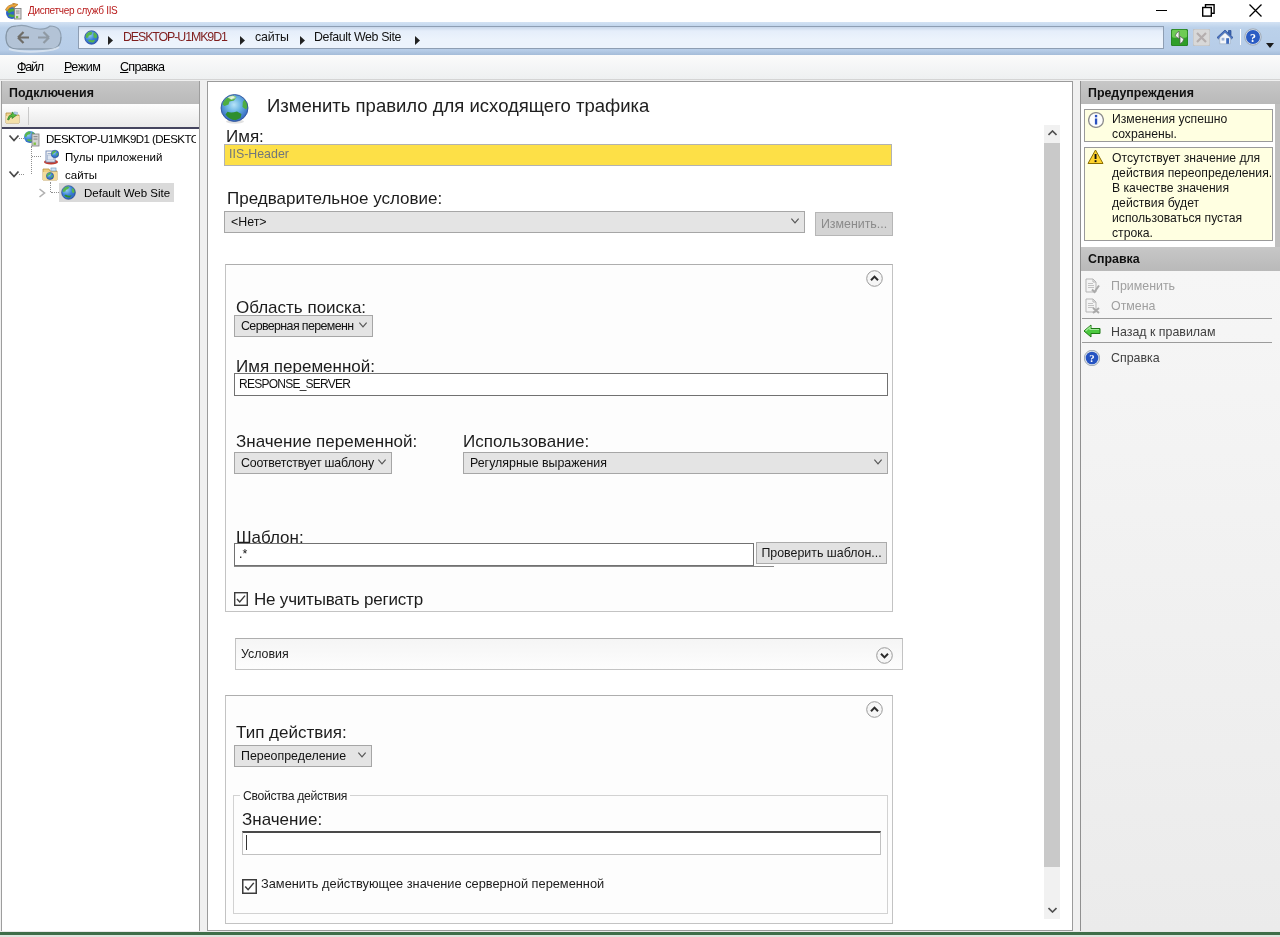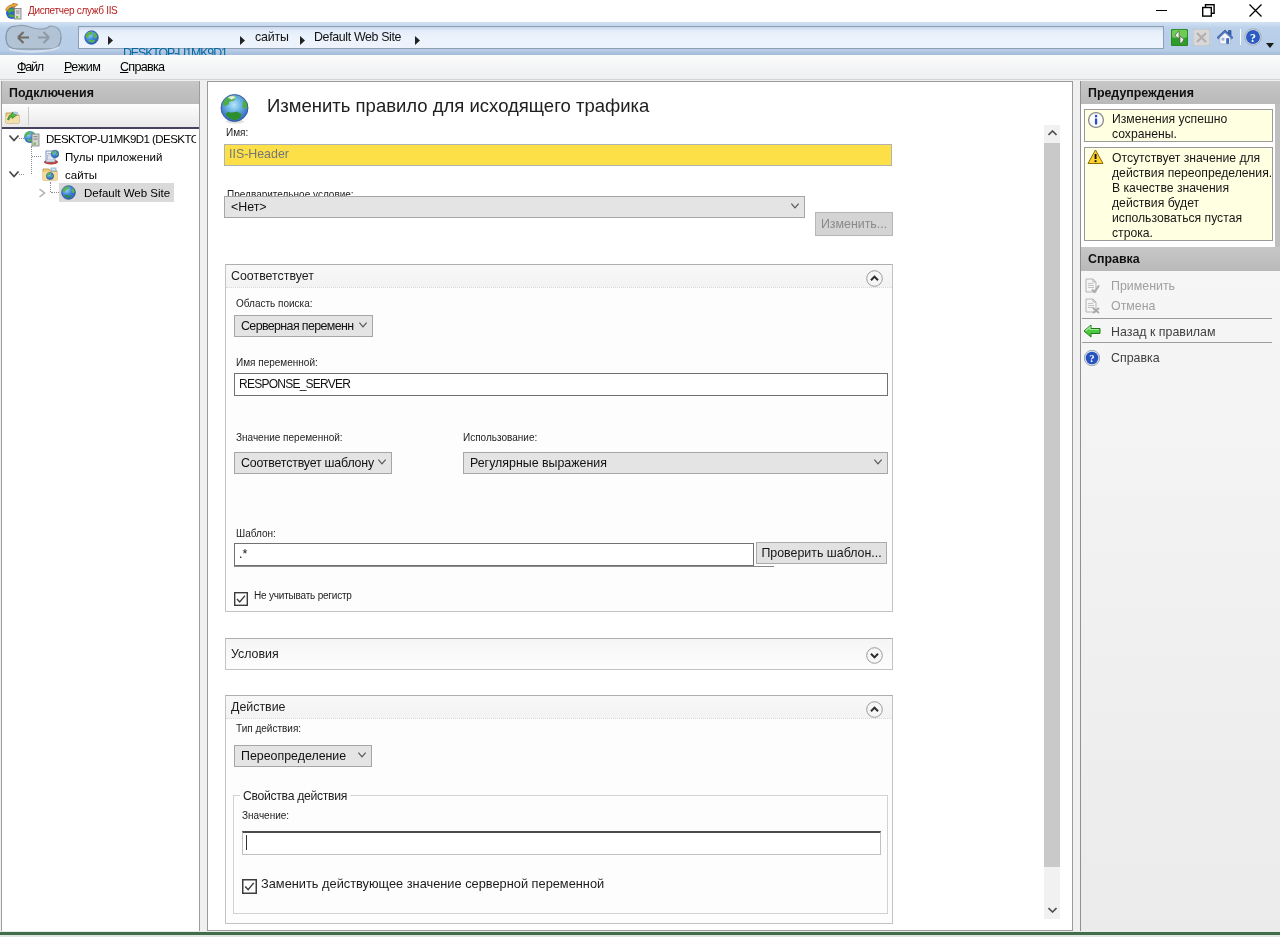--- a/index.html
+++ b/index.html
@@ -1,17 +1,17 @@
 <!DOCTYPE html>
 <html><head><meta charset="utf-8"><style>
 *{margin:0;padding:0;box-sizing:border-box}
 html,body{width:1280px;height:937px}
 body{position:relative;font-family:"Liberation Sans",sans-serif;background:#f0f0f0;overflow:hidden;font-size:12px;color:#000}
 .abs{position:absolute}
-.lbl{position:absolute;font-size:10px;color:#1c1c1c;white-space:nowrap}
+.lbl{position:absolute;font-size:17px;color:#1c1c1c;white-space:nowrap}
 .inp{position:absolute;background:#fff;border:1px solid #717171;font-size:12.4px;color:#111;padding-left:4px;padding-bottom:2px;display:flex;align-items:center;white-space:nowrap}
 .sel{position:absolute;background:#e4e4e4;border:1px solid #a6a6a6;font-size:12.4px;color:#111;padding-left:6px;display:flex;align-items:center;white-space:nowrap}
 .selarrow{position:absolute;right:4px;top:50%;margin-top:-6px;width:10px;height:10px}
 .btn{position:absolute;background:#e2e2e2;border:1px solid #ababab;font-size:12.4px;color:#161616;display:flex;align-items:center;justify-content:center;white-space:nowrap}
 .sechead{position:absolute;left:0;top:0;right:0;height:23px;background:linear-gradient(#f8f8f8,#f3f3f3);border-bottom:1px dotted #d9d9d9;font-size:12.4px;color:#1c1c1c;display:flex;align-items:center;padding-left:5px}
 .section{position:absolute;border:1px solid #c3c3c3;border-top:1px solid #aeaeae;background:#fdfdfd}
 .circbtn{position:absolute;right:9px;top:5px;width:17px;height:17px}
 .hdrbar{position:absolute;background:linear-gradient(#c7c7c7,#b9b9b9);font-weight:bold;font-size:12.4px;color:#101010;display:flex;align-items:center;padding-left:7px}
 .alink{position:absolute;font-size:12.4px;color:#404040;white-space:nowrap}
 .dis{color:#9f9f9f}
@@ -63,21 +63,21 @@
   <path d="M1.6 5.5 Q3 2.5 6.5 1.5 L9 2.5 L8 5 L5 6 L4.5 8 L2.2 8.5 Z" fill="#57b64e"></path>
   <path d="M10.5 2 Q13.5 3.5 14.3 6.5 L13 9 L10.5 8 L10 5 Z" fill="#57b64e"></path>
   <path d="M4 11.5 Q7 13.8 10.5 13 L12 10.5 Q8.5 11.5 6 10 Z" fill="#57b64e"></path>
   <circle cx="8" cy="8" r="7.2" fill="none" stroke="#23469c" stroke-width="0.8"></circle>
 </svg>
 <div class="abs" style="left:107px;top:34px;width:7px;height:9px">
   <svg width="7" height="9">
       <path d="M1 0 L6 4.5 L1 9 Z" fill="#222"></path>
     </svg>
 </div>
-<div class="abs" style="left:123px;top:46px;font-size:12.4px;letter-spacing:-1.1px;color:#0369a1">DESKTOP-U1MK9D1</div>
+<div class="abs" style="left:123px;top:30px;font-size:12.4px;letter-spacing:-1.1px;color:#7f1d1d">DESKTOP-U1MK9D1</div>
 <div class="abs" style="left:239px;top:34px"><svg width="7" height="9">
       <path d="M1 0 L6 4.5 L1 9 Z" fill="#222"></path>
     </svg></div>
 <div class="abs" style="left:255px;top:30px;font-size:12.4px;letter-spacing:-0.2px;color:#111">сайты</div>
 <div class="abs" style="left:299px;top:34px"><svg width="7" height="9">
       <path d="M1 0 L6 4.5 L1 9 Z" fill="#222"></path>
     </svg></div>
 <div class="abs" style="left:314px;top:30px;font-size:12.4px;letter-spacing:-0.35px;color:#111">Default Web Site</div>
 <div class="abs" style="left:414px;top:34px"><svg width="7" height="9">
       <path d="M1 0 L6 4.5 L1 9 Z" fill="#222"></path>
@@ -203,29 +203,28 @@
   <path d="M6.5 21.5 Q10 26.5 16.5 27.3 L21.5 25 L22.5 21 L18 18.5 Q12 20.5 8.5 18.8 Z" fill="#2e8f2e"></path>
   <circle cx="15.5" cy="15" r="13.5" fill="none" stroke="#274a94" stroke-width="0.8"></circle>
   <ellipse cx="14" cy="5" rx="3" ry="1.4" fill="#ffffff" opacity="0.55" transform="rotate(-18 14 5)"></ellipse>
 </svg>
 <div class="abs" style="left:267px;top:95px;font-size:18.5px;color:#202020;white-space:nowrap">Изменить правило для исходящего трафика</div>
 
 <div class="lbl" style="left:226px;top:127px">Имя:</div>
 <div class="inp" style="left:224px;top:144px;width:668px;height:22px;background:#fde047;border-color:#b2b2b2;color:#71767b">IIS-Header</div>
 
 <div class="lbl" style="left:227px;top:189px">Предварительное условие:</div>
-<div class="sel" style="left:224px;top:196px;width:581px;height:22px">&lt;Нет&gt;
+<div class="sel" style="left:224px;top:211px;width:581px;height:22px">&lt;Нет&gt;
   <svg class="selarrow" width="11" height="11" viewBox="0 0 11 11">
       <path d="M1.5 3 L5.5 7.5 L9.5 3" fill="none" stroke="#555" stroke-width="1.3"></path>
     </svg>
 </div>
 <div class="btn" style="left:815px;top:212px;width:78px;height:24px;background:#d4d4d4;border-color:#b6b6b6;color:#8a8a8a">Изменить...</div>
 
 <div class="section" style="left:225px;top:264px;width:668px;height:348px">
-  <div class="sechead">Соответствует</div>
   <div class="circbtn"><svg width="17" height="17" viewBox="0 0 17 17">
         <circle cx="8.5" cy="8.5" r="7.8" fill="#f6f6f6" stroke="#9a9a9a" stroke-width="1"></circle>
         <path d="M5 10.2 L8.5 6.6 L12 10.2" fill="none" stroke="#2b2b2b" stroke-width="2"></path>
       </svg></div>
 </div>
 <div class="lbl" style="left:236px;top:298px">Область поиска:</div>
 <div class="sel" style="left:234px;top:315px;width:139px;height:22px;overflow:hidden;letter-spacing:-0.6px">Серверная переменн
   <svg class="selarrow" width="11" height="11" viewBox="0 0 11 11">
       <path d="M1.5 3 L5.5 7.5 L9.5 3" fill="none" stroke="#555" stroke-width="1.3"></path>
     </svg>
@@ -247,30 +246,29 @@
 <div class="lbl" style="left:236px;top:528px">Шаблон:</div>
 <div class="inp" style="left:234px;top:543px;width:520px;height:23px">.*</div>
 <div class="abs" style="left:234px;top:566px;width:540px;height:1px;background:#8a8a8a"></div>
 <div class="btn" style="left:756px;top:542px;width:131px;height:22px">Проверить шаблон...</div>
 <svg class="abs" style="left:234px;top:592px" width="14" height="14" viewBox="0 0 14 14">
   <rect x="0.7" y="0.7" width="12.6" height="12.6" fill="#fff" stroke="#3c3c3c" stroke-width="1.4"></rect>
   <path d="M3 7 L5.7 10 L11 3.6" fill="none" stroke="#3c3c3c" stroke-width="1.4"></path>
 </svg>
 <div class="lbl" style="left:254px;top:590px;letter-spacing:-0.2px">Не учитывать регистр</div>
 
-<div class="section" style="left:225px;top:638px;width:668px;height:32px">
+<div class="section" style="left:235px;top:638px;width:668px;height:32px">
   <div class="sechead" style="height:30px;border-bottom:none;background:linear-gradient(#f5f5f5,#fdfdfd)">Условия</div>
   <div class="circbtn" style="top:8px"><svg width="17" height="17" viewBox="0 0 17 17">
         <circle cx="8.5" cy="8.5" r="7.8" fill="#f6f6f6" stroke="#9a9a9a" stroke-width="1"></circle>
         <path d="M5 6.8 L8.5 10.4 L12 6.8" fill="none" stroke="#2b2b2b" stroke-width="2"></path>
       </svg></div>
 </div>
 
 <div class="section" style="left:225px;top:695px;width:668px;height:229px">
-  <div class="sechead">Действие</div>
   <div class="circbtn"><svg width="17" height="17" viewBox="0 0 17 17">
         <circle cx="8.5" cy="8.5" r="7.8" fill="#f6f6f6" stroke="#9a9a9a" stroke-width="1"></circle>
         <path d="M5 10.2 L8.5 6.6 L12 10.2" fill="none" stroke="#2b2b2b" stroke-width="2"></path>
       </svg></div>
 </div>
 <div class="lbl" style="left:236px;top:723px">Тип действия:</div>
 <div class="sel" style="left:234px;top:745px;width:138px;height:22px">Переопределение
   <svg class="selarrow" width="11" height="11" viewBox="0 0 11 11">
       <path d="M1.5 3 L5.5 7.5 L9.5 3" fill="none" stroke="#555" stroke-width="1.3"></path>
     </svg>

